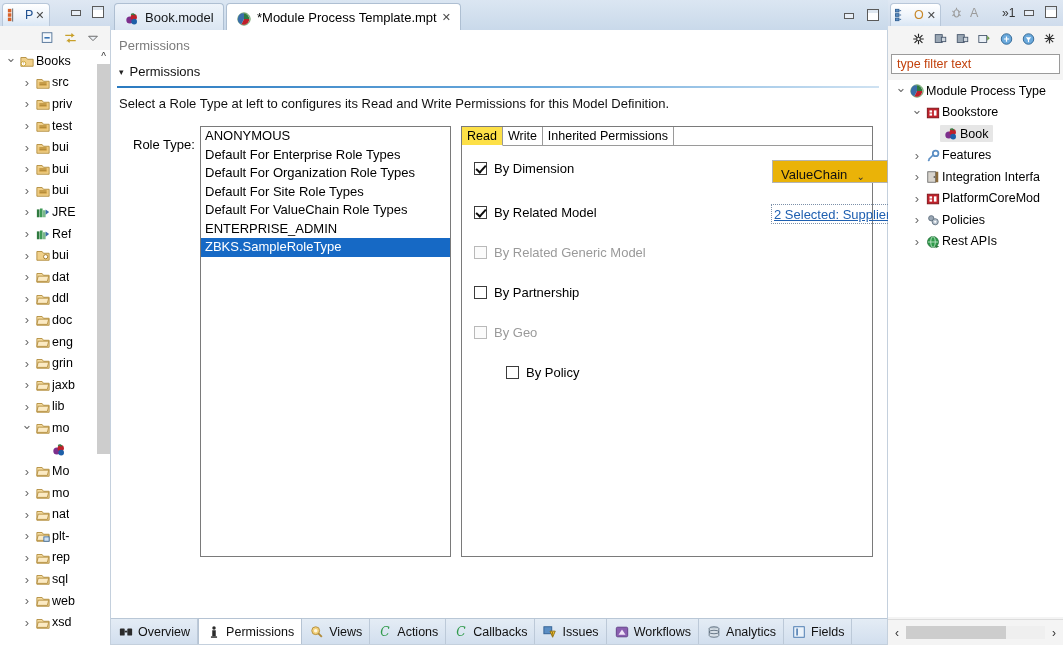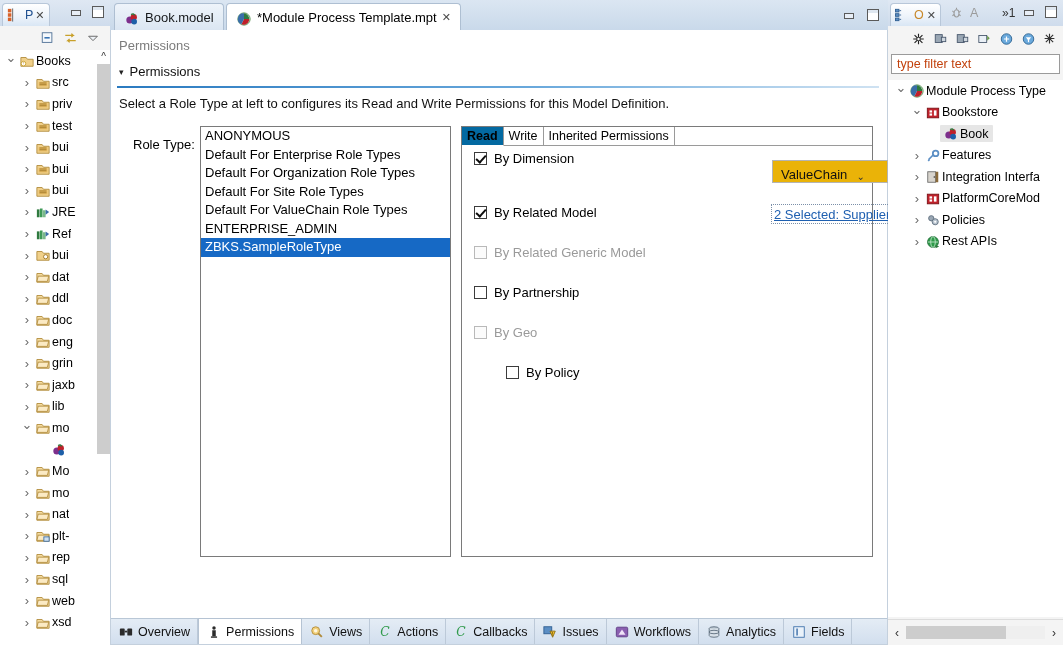--- a/index.html
+++ b/index.html
@@ -125,21 +125,21 @@
     background:#ffffff; border:1px solid #7a7a7a;
   }
   #perm-tabs {
     position:absolute; left:0; top:0; height:19px; width:100%;
     display:flex; align-items:stretch; font-size:12.5px;
   }
   .ptab {
     padding:0 5px; display:flex; align-items:center;
     border-right:1px solid #9a9a9a; background:#ffffff; color:#000;
   }
-  .ptab.active { background:#0369a1; font-weight:700; }
+  .ptab.active { background:#fde047; font-weight:400; }
   #perm-tabs-fill { flex:1; border-bottom:1px solid #9a9a9a; }
   .ptab.active { border-bottom:1px solid #ffffff; }
   .ptab:not(.active) { border-bottom:1px solid #9a9a9a; }
 
   .cbrow { position:absolute; left:12px; display:flex; align-items:center; gap:7px; font-size:13px; }
   .cbox {
     width:13px; height:13px; border:1px solid #3c3c3c; background:#ffffff;
     position:relative; flex:none;
   }
   .cbox.checked::after {
@@ -577,21 +577,21 @@
         </div>
 
       <div id="perm-box">
         <div id="perm-tabs">
             <div class="ptab active">Read</div>
             <div class="ptab">Write</div>
             <div class="ptab">Inherited Permissions</div>
             <div id="perm-tabs-fill"></div>
           </div>
         <div id="perm-checks">
-            <div class="cbrow" style="top: 24px;">
+            <div class="cbrow" style="top: 34px;">
               <span class="cbox checked"></span>
               <span>By Dimension</span>
             </div>
             <div class="cbrow" style="top: 78px;">
               <span class="cbox checked"></span>
               <span>By Related Model</span>
             </div>
             <div class="cbrow dis" style="top: 118px;">
               <span class="cbox dis"></span>
               <span>By Related Generic Model</span>

